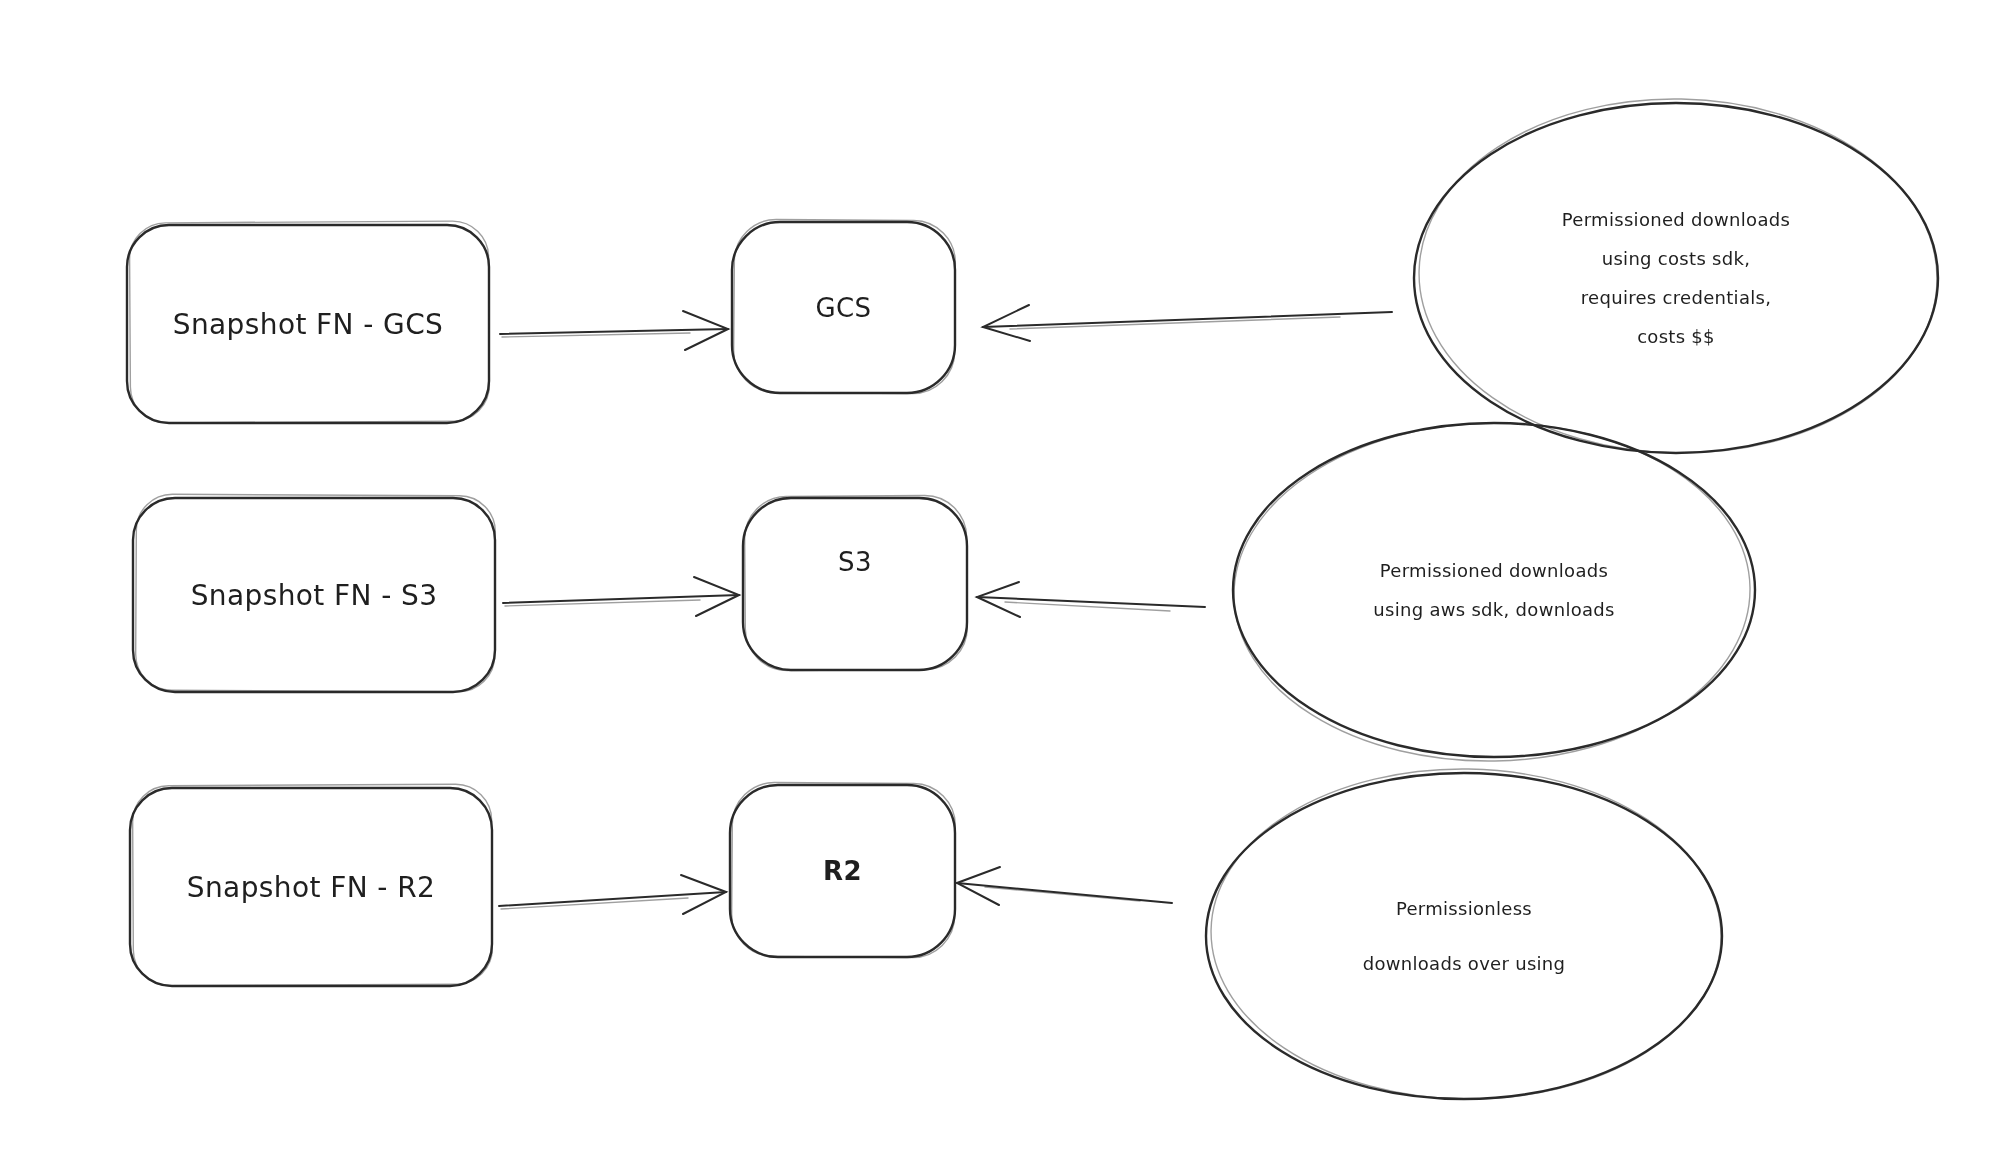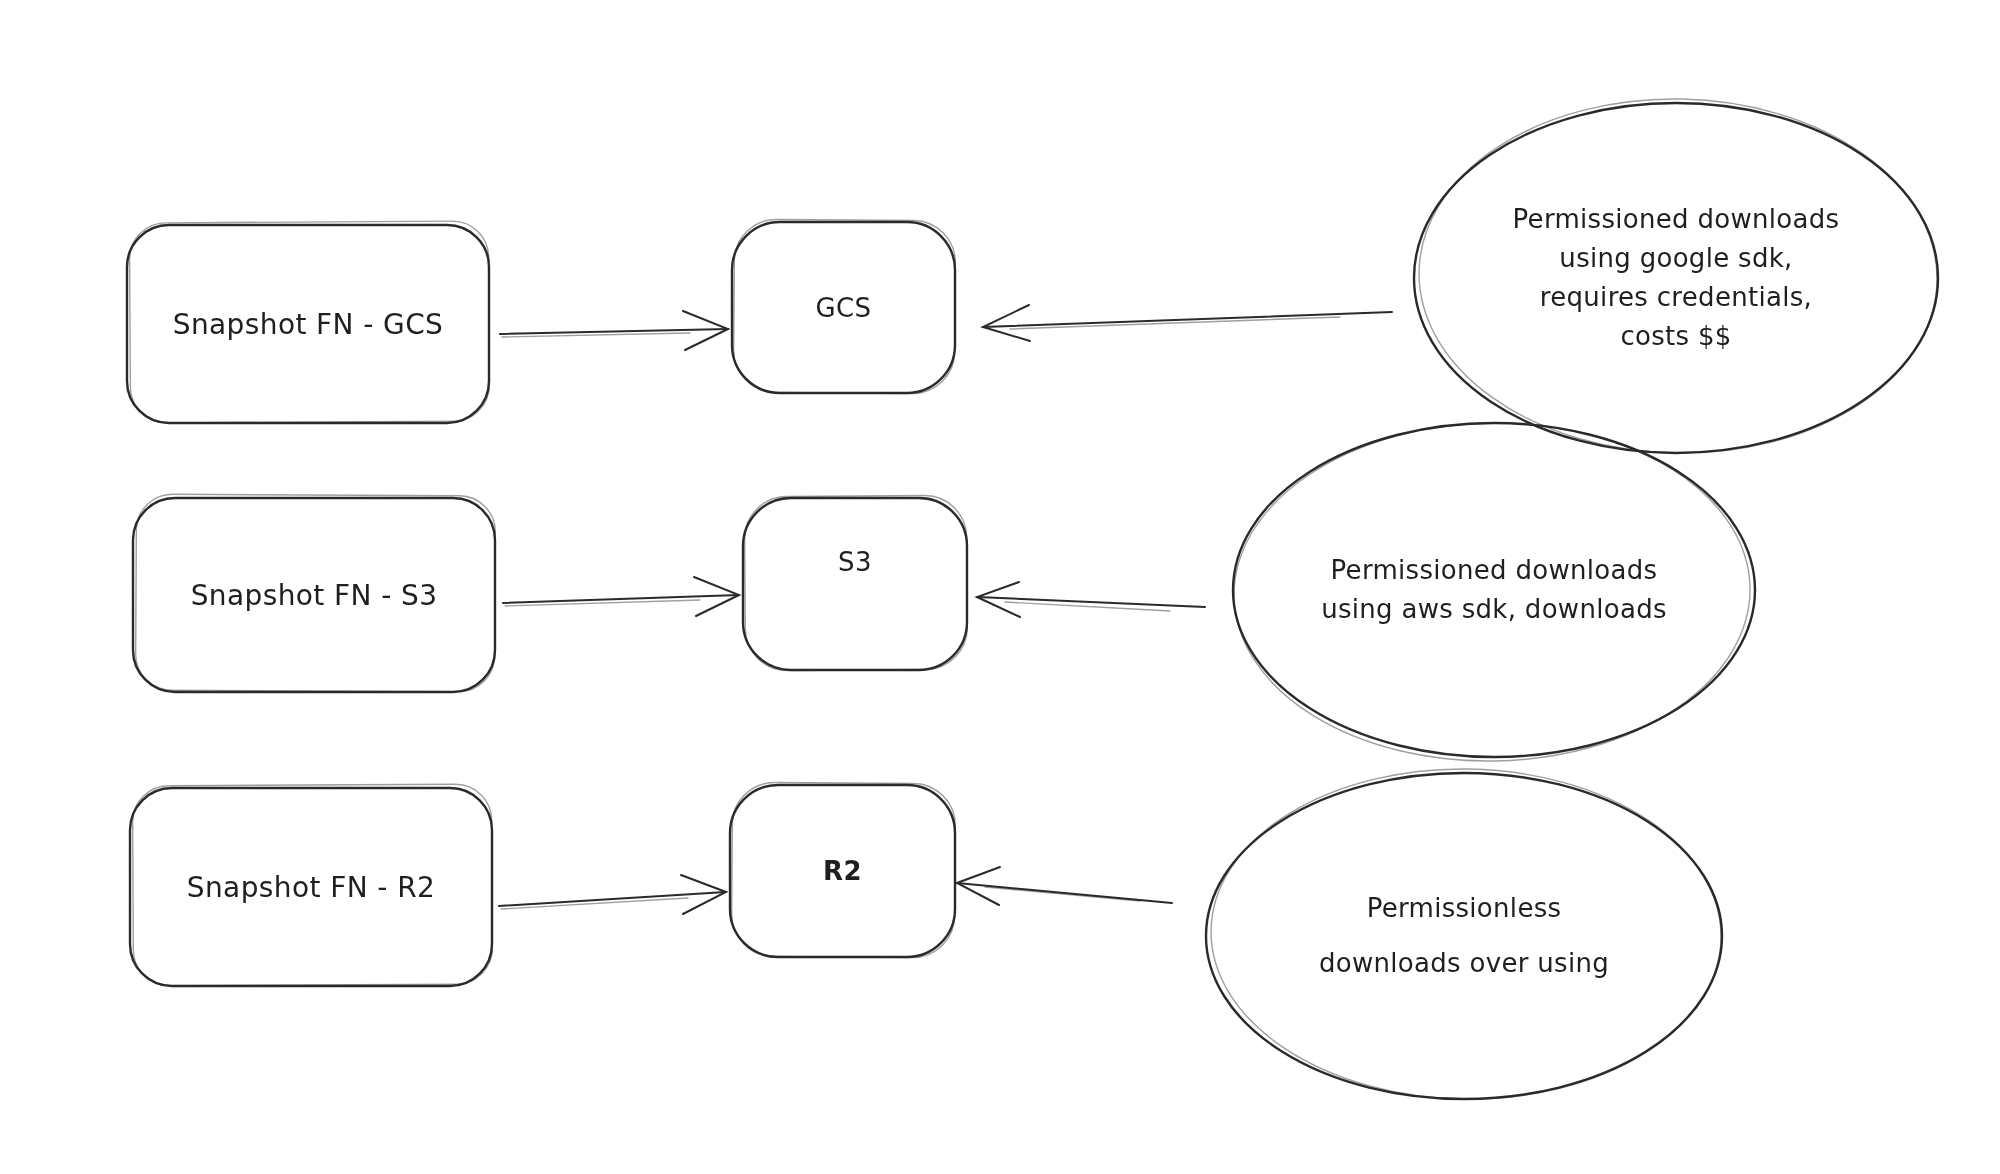--- a/index.html
+++ b/index.html
@@ -30,21 +30,21 @@
   }
   .label.node  { font-size: 28px; }
   .label.store { font-size: 26px; }
   .note {
     position: absolute;
     display: flex;
     flex-direction: column;
     align-items: center;
     justify-content: center;
     text-align: center;
-    font-size: 26px;
+    font-size: 18px;
     line-height: 39px;
     letter-spacing: .3px;
   }
 </style>
 </head>
 <body>
 
 <div class="canvas">
 
   <svg class="layer" viewBox="0 0 2000 1174">
@@ -125,21 +125,21 @@
       <line class="shaft" x1="1172" y1="903" x2="957" y2="883"></line>
       <line class="ghost" x1="1140" y1="901" x2="985" y2="887"></line>
       <polyline class="shaft" points="1000,867 957,883 999,905"></polyline>
     </g>
   </svg>
 
   <div class="label store" style="left:732px; top:222px; width:223px; height:171px;">GCS</div>
   <div class="label node" style="left:127px; top:225px; width:362px; height:198px;">Snapshot FN - GCS</div>
   <div class="note" style="left:1414px; top:103px; width:524px; height:350px;">
     <div>Permissioned downloads</div>
-    <div>using google sdk,</div>
+    <div>using costs sdk,</div>
     <div>requires credentials,</div>
     <div>costs $$</div>
   </div>
 
   <div class="label node" style="left:133px; top:498px; width:362px; height:194px;">Snapshot FN - S3</div>
   <div class="label store" style="left:743px; top:498px; width:224px; height:128px;">S3</div>
   <div class="note" style="left:1233px; top:423px; width:522px; height:334px;">
     <div>Permissioned downloads</div>
     <div>using aws sdk, downloads</div>
   </div>

